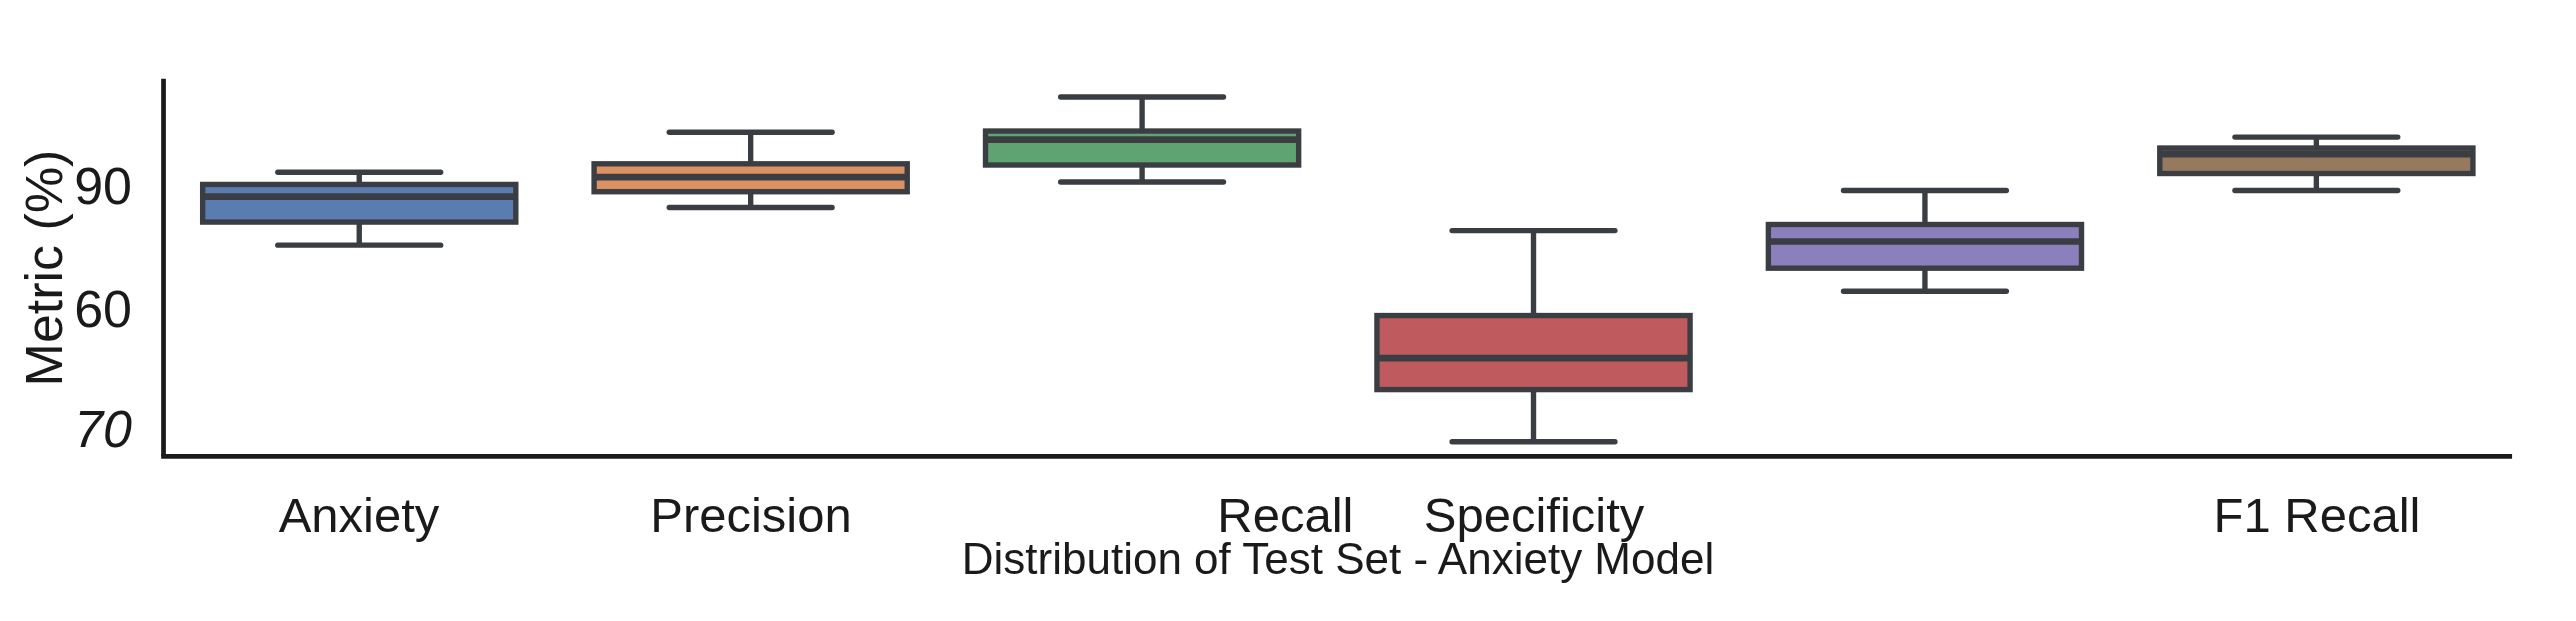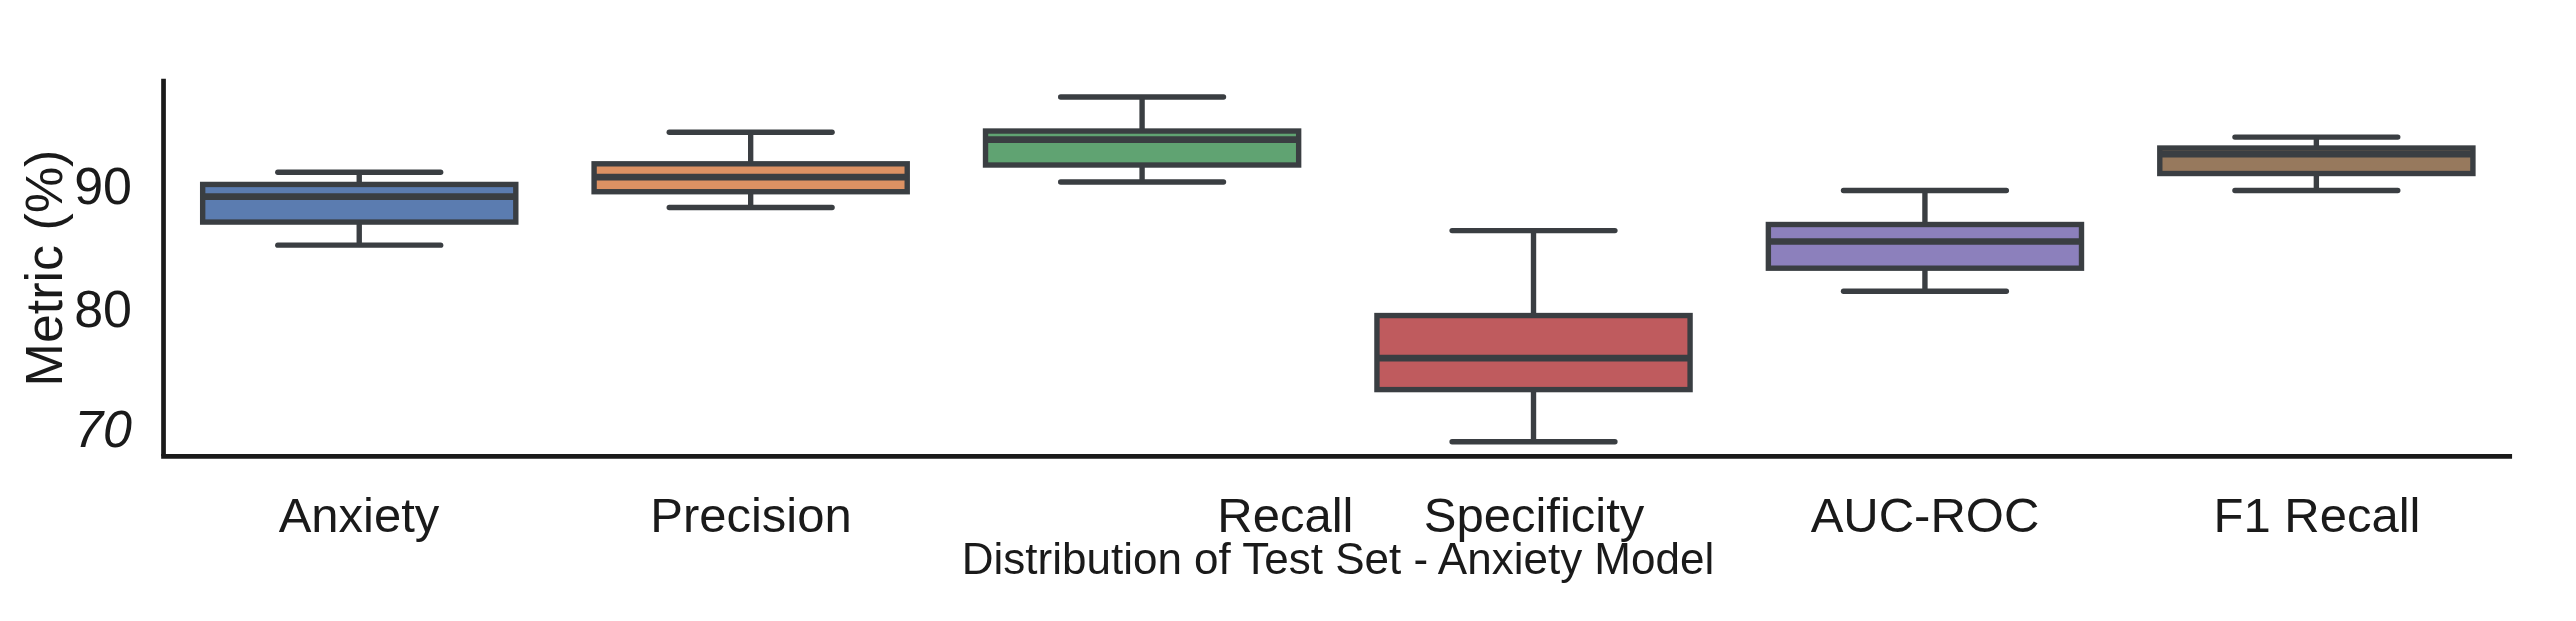--- a/index.html
+++ b/index.html
@@ -111,25 +111,24 @@
       <line x1="3321.18" y1="282.9549839228296" x2="3563.153333333333" y2="282.9549839228296" stroke="#3a3e42" stroke-width="8" stroke-linecap="round"></line>
       <rect x="3209.5" y="219.81993569131834" width="465.3333333333333" height="37.88102893890692" fill="#97795D" stroke="#3a3e42" stroke-width="8"></rect>
       <line x1="3209.5" y1="228.83922829581996" x2="3674.833333333333" y2="228.83922829581996" stroke="#3a3e42" stroke-width="10"></line>
       <line x1="243" y1="117" x2="243" y2="678" stroke="#1a1a1a" stroke-width="7"></line>
       <line x1="239.5" y1="678" x2="3733" y2="678" stroke="#1a1a1a" stroke-width="7"></line>
     </svg>
 
   <div class="ylabel">Metric (%)</div>
 
   <div class="ytick ytick-0">90</div>
-  <div class="ytick ytick-1">80</div>
+  <div class="ytick ytick-1">60</div>
   <div class="ytick ytick-2">70</div>
 
   <div class="xcat xcat-0">Anxiety</div>
   <div class="xcat xcat-1">Precision</div>
   <div class="xcat xcat-2">Recall</div>
   <div class="xcat xcat-3">Specificity</div>
-  <div class="xcat xcat-4">AUC-ROC</div>
   <div class="xcat xcat-5">F1 Recall</div>
 
   <div class="xlabel">Distribution of Test Set - Anxiety Model</div>
 </div>
 
 
 </body></html>

